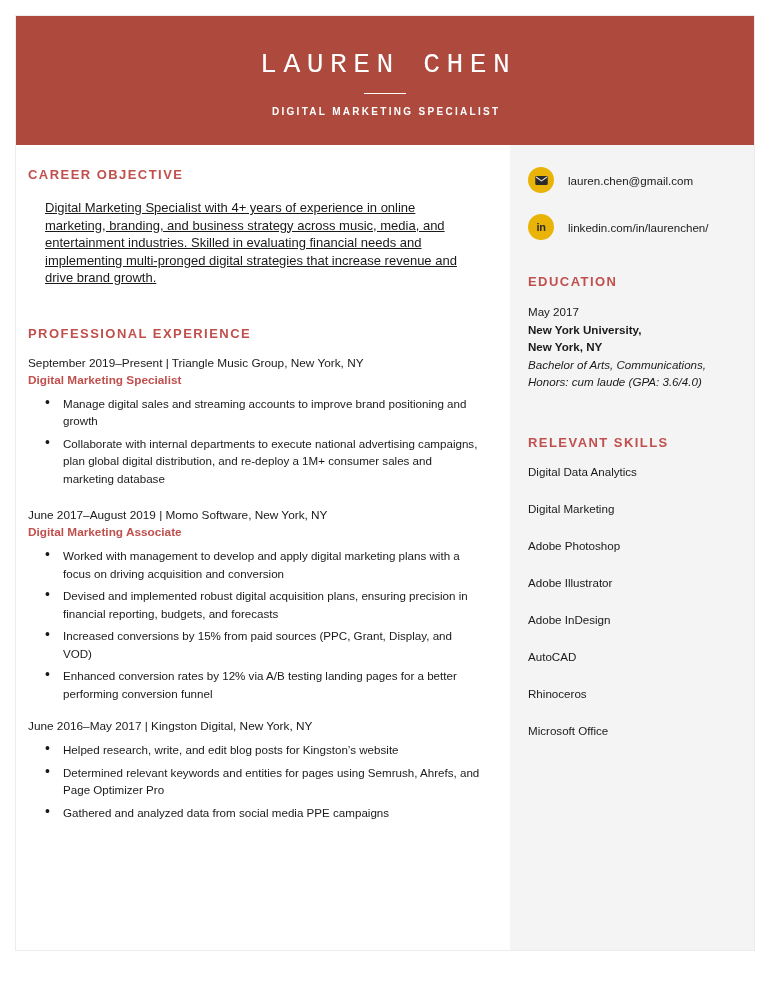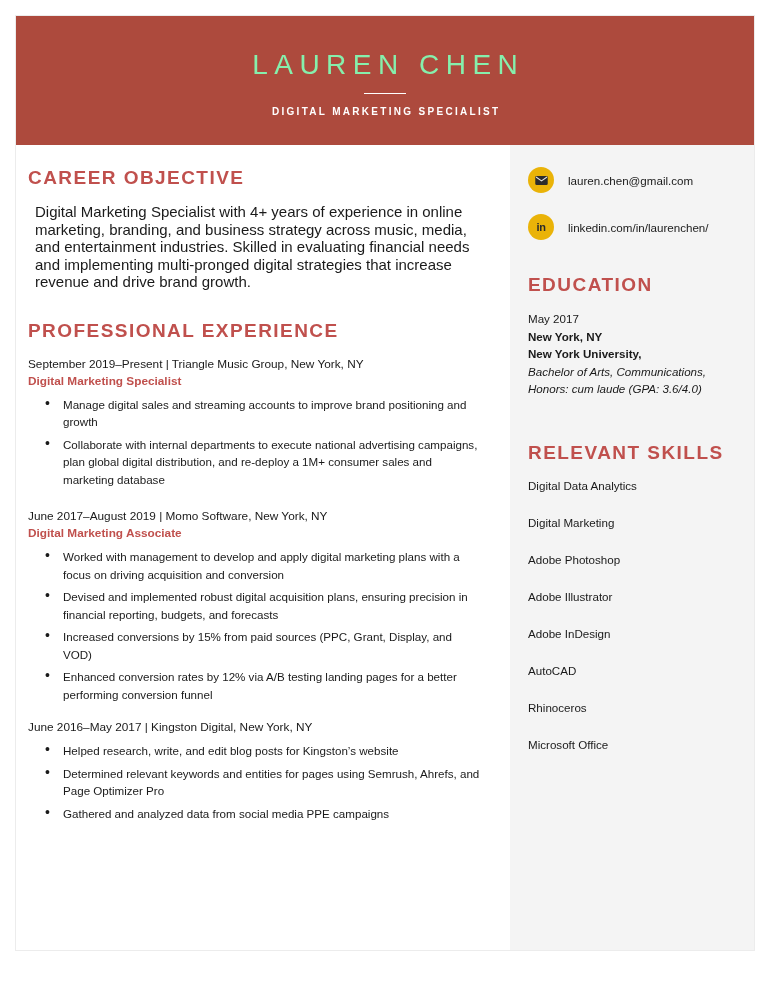--- a/index.html
+++ b/index.html
@@ -30,26 +30,27 @@
     height: 129px;
     background: #ad4a3d;
     display: flex;
     flex-direction: column;
     align-items: center;
     justify-content: center;
     box-sizing: border-box;
     padding-top: 6px;
   }
   .name {
-    color: #86efac;
+    color: #ffffff;
     font-size: 28px;
     font-weight: 400;
     letter-spacing: 6.5px;
     line-height: 1.1;
     text-indent: 6.5px;
+    font-family: Liberation Mono, monospace;
   }
   .name-rule {
     width: 42px;
     height: 1px;
     background: #ffffff;
     margin: 13px 0 12px 0;
   }
   .job-title-sub {
     color: #ffffff;
     font-size: 10px;
@@ -72,32 +73,33 @@
     width: 244px;
     background: #f4f4f4;
     box-sizing: border-box;
     padding: 22px 18px 30px 18px;
     min-height: 805px;
   }
 
   
   .section-head {
     color: #c0504d;
-    font-size: 19px;
+    font-size: 13px;
     font-weight: 700;
     letter-spacing: 1.45px;
     margin: 0 0 14px 0;
   }
   .main-col .section-head { margin-left: 0; }
 
   .body-text {
-    font-size: 15px;
+    font-size: 13px;
     line-height: 17.5px;
     color: #1a1a1a;
-    margin: 7px;
+    margin: 17px;
+    text-decoration: underline;
   }
 
   
   .exp-block { margin-bottom: 4px; }
   .exp-meta {
     font-size: 11.8px;
     line-height: 17px;
     color: #1a1a1a;
     margin: 0;
   }
@@ -270,22 +272,22 @@
             <span class="in-text">in</span>
           </span>
           <span class="c-text">linkedin.com/in/laurenchen/</span>
         </li>
 
       </ul>
 
       <h2 class="section-head">EDUCATION</h2>
       <div>
         <p class="edu-line">May 2017</p>
+        <p class="edu-line bold">New York University,</p>
         <p class="edu-line bold">New York, NY</p>
-        <p class="edu-line bold">New York University,</p>
         <p class="edu-line italic">Bachelor of Arts, Communications,</p>
         <p class="edu-line italic">Honors: cum laude (GPA: 3.6/4.0)</p>
       </div>
 
       <div style="height:44px"></div>
 
       <h2 class="section-head">RELEVANT SKILLS</h2>
       <ul class="skills">
         <li>Digital Data Analytics</li>
         <li>Digital Marketing</li>

